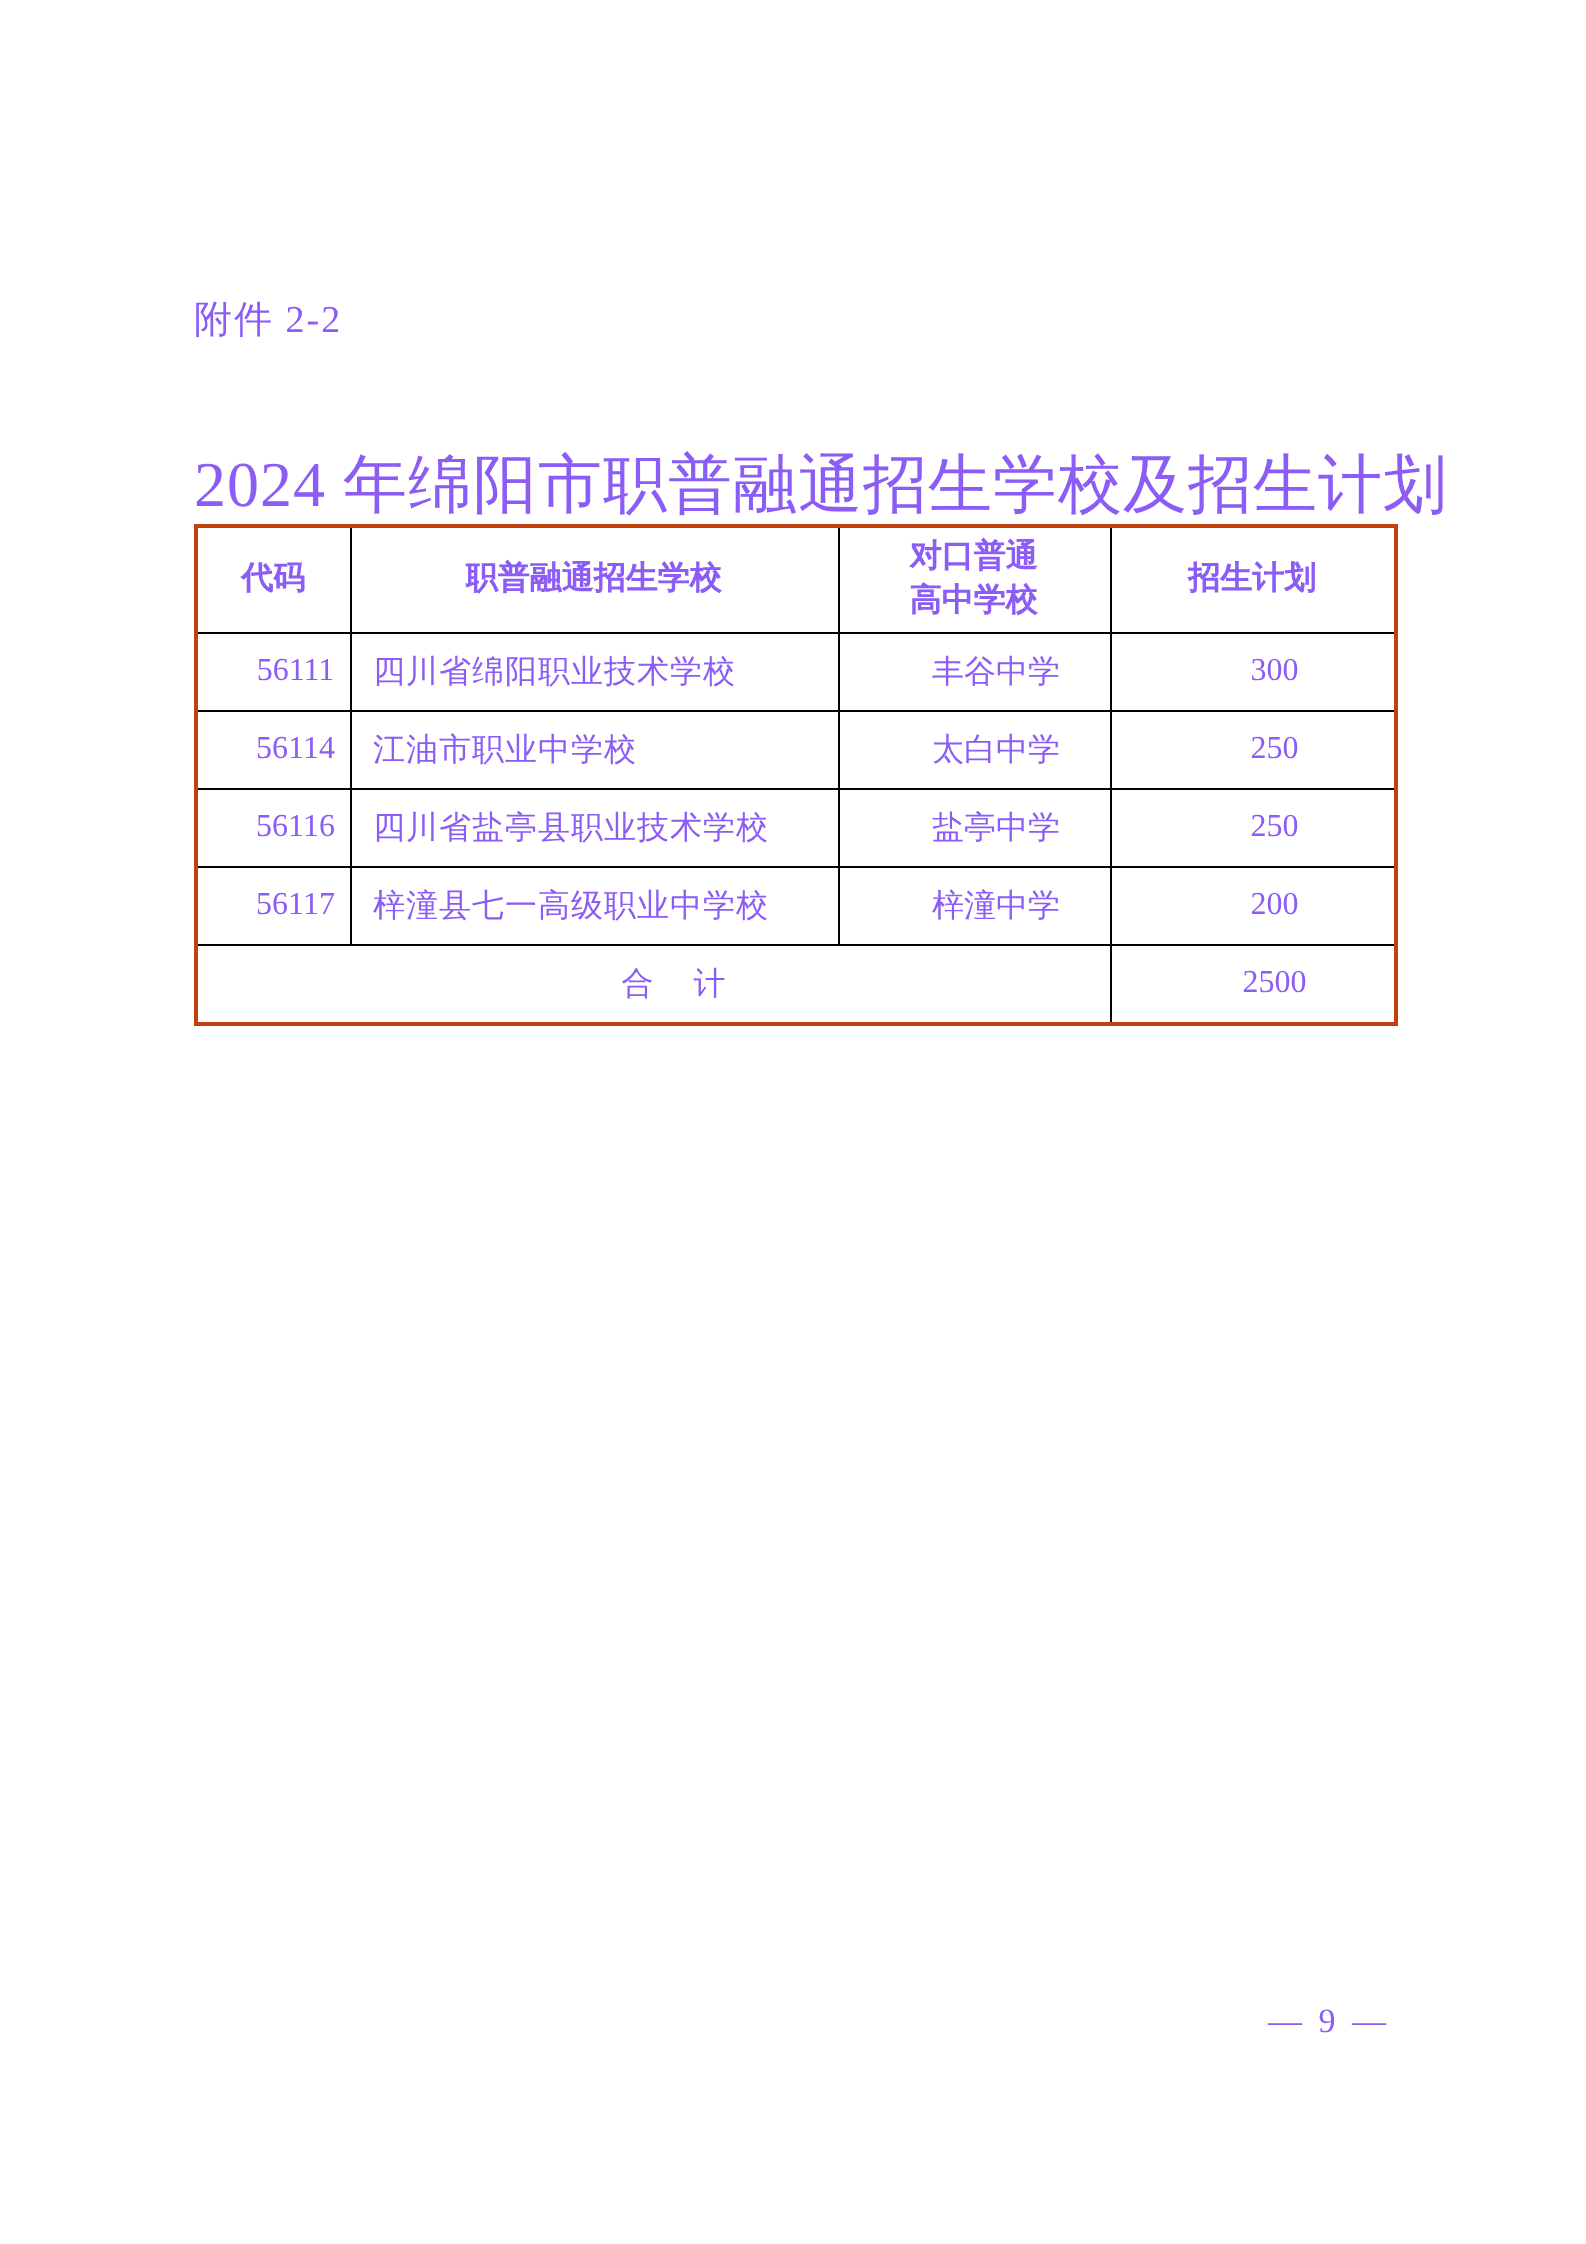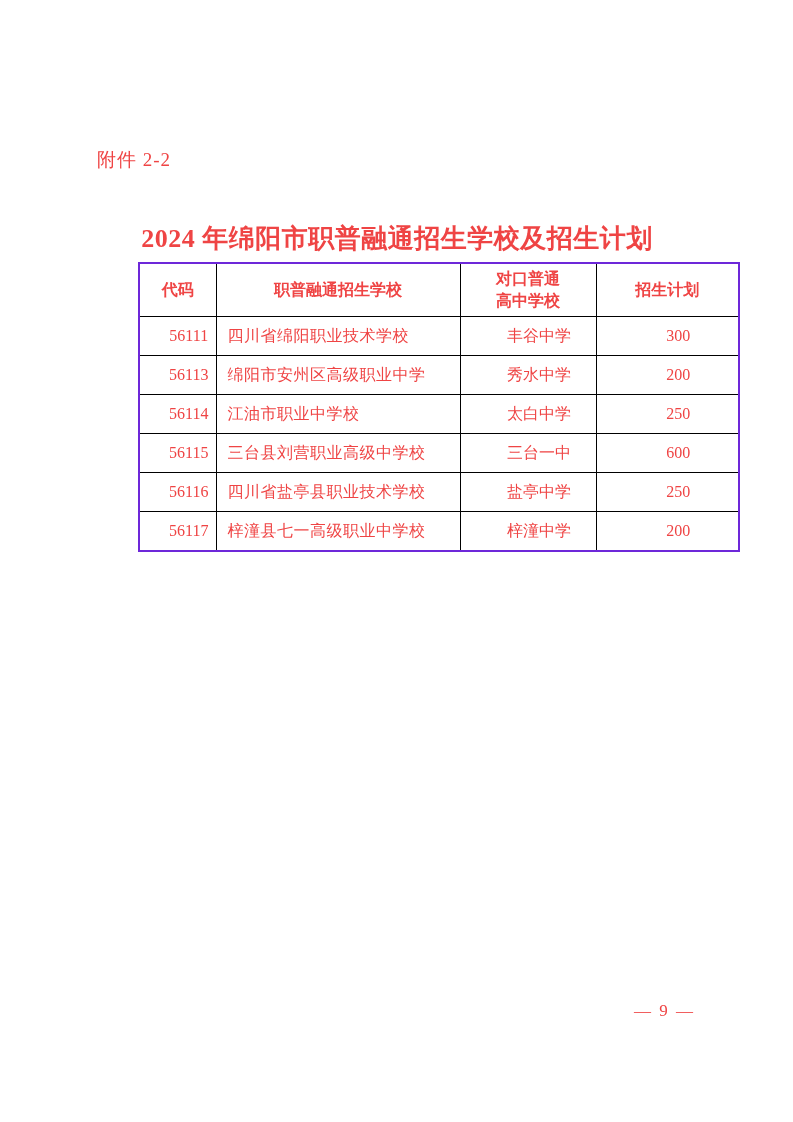--- a/index.html
+++ b/index.html
@@ -1,51 +1,50 @@
 <!DOCTYPE html>
 <html><head>
 <meta charset="utf-8">
 <style>
   html, body { margin: 0; padding: 0; background: #ffffff; }
   .page {
     position: relative;
     width: 793px;
     height: 1122px;
     background: #ffffff;
-    color: #ef4444;
+    color: #8b5cf6;
     font-family: "Liberation Serif", serif;
     overflow: hidden;
   }
   .attachment-label {
     position: absolute;
     left: 97px;
     top: 147px;
     font-size: 19px;
     letter-spacing: 1px;
   }
   .doc-title {
     position: absolute;
     left: 97px;
     top: 221px;
     width: 600px;
     text-align: center;
-    font-size: 26px;
-    font-weight: bold;
+    font-size: 32px;
+    font-weight: normal;
     letter-spacing: 0.5px;
     white-space: nowrap;
   }
   table.plan-table {
     position: absolute;
     left: 97px;
     top: 262px;
     width: 600px;
     border-collapse: collapse;
     table-layout: fixed;
-    border: 2px solid #6d28d9;
-    margin-left: 41px;
+    border: 2px solid #c2410c;
   }
   table.plan-table th,
   table.plan-table td {
     border: 1px solid #000000;
     text-align: center;
     vertical-align: middle;
     padding: 0;
     font-size: 16px;
     overflow: hidden;
   }
@@ -94,47 +93,39 @@
       </tr>
     </thead>
     <tbody>
       <tr>
         <td>56111</td>
         <td class="cell-school">四川省绵阳职业技术学校</td>
         <td>丰谷中学</td>
         <td>300</td>
       </tr>
       <tr>
-        <td>56113</td>
-        <td class="cell-school">绵阳市安州区高级职业中学</td>
-        <td>秀水中学</td>
-        <td>200</td>
-      </tr>
-      <tr>
         <td>56114</td>
         <td class="cell-school">江油市职业中学校</td>
         <td>太白中学</td>
         <td>250</td>
-      </tr>
-      <tr>
-        <td>56115</td>
-        <td class="cell-school">三台县刘营职业高级中学校</td>
-        <td>三台一中</td>
-        <td>600</td>
       </tr>
       <tr>
         <td>56116</td>
         <td class="cell-school">四川省盐亭县职业技术学校</td>
         <td>盐亭中学</td>
         <td>250</td>
       </tr>
       <tr>
         <td>56117</td>
         <td class="cell-school">梓潼县七一高级职业中学校</td>
         <td>梓潼中学</td>
         <td>200</td>
       </tr>
+      <tr>
+        <td colspan="3" class="total-label-cell">合　计</td>
+        <td>2500</td>
+      </tr>
     </tbody>
   </table>
 
   <div class="page-number">— 9 —</div>
 
 </div>
 
 </body></html>

